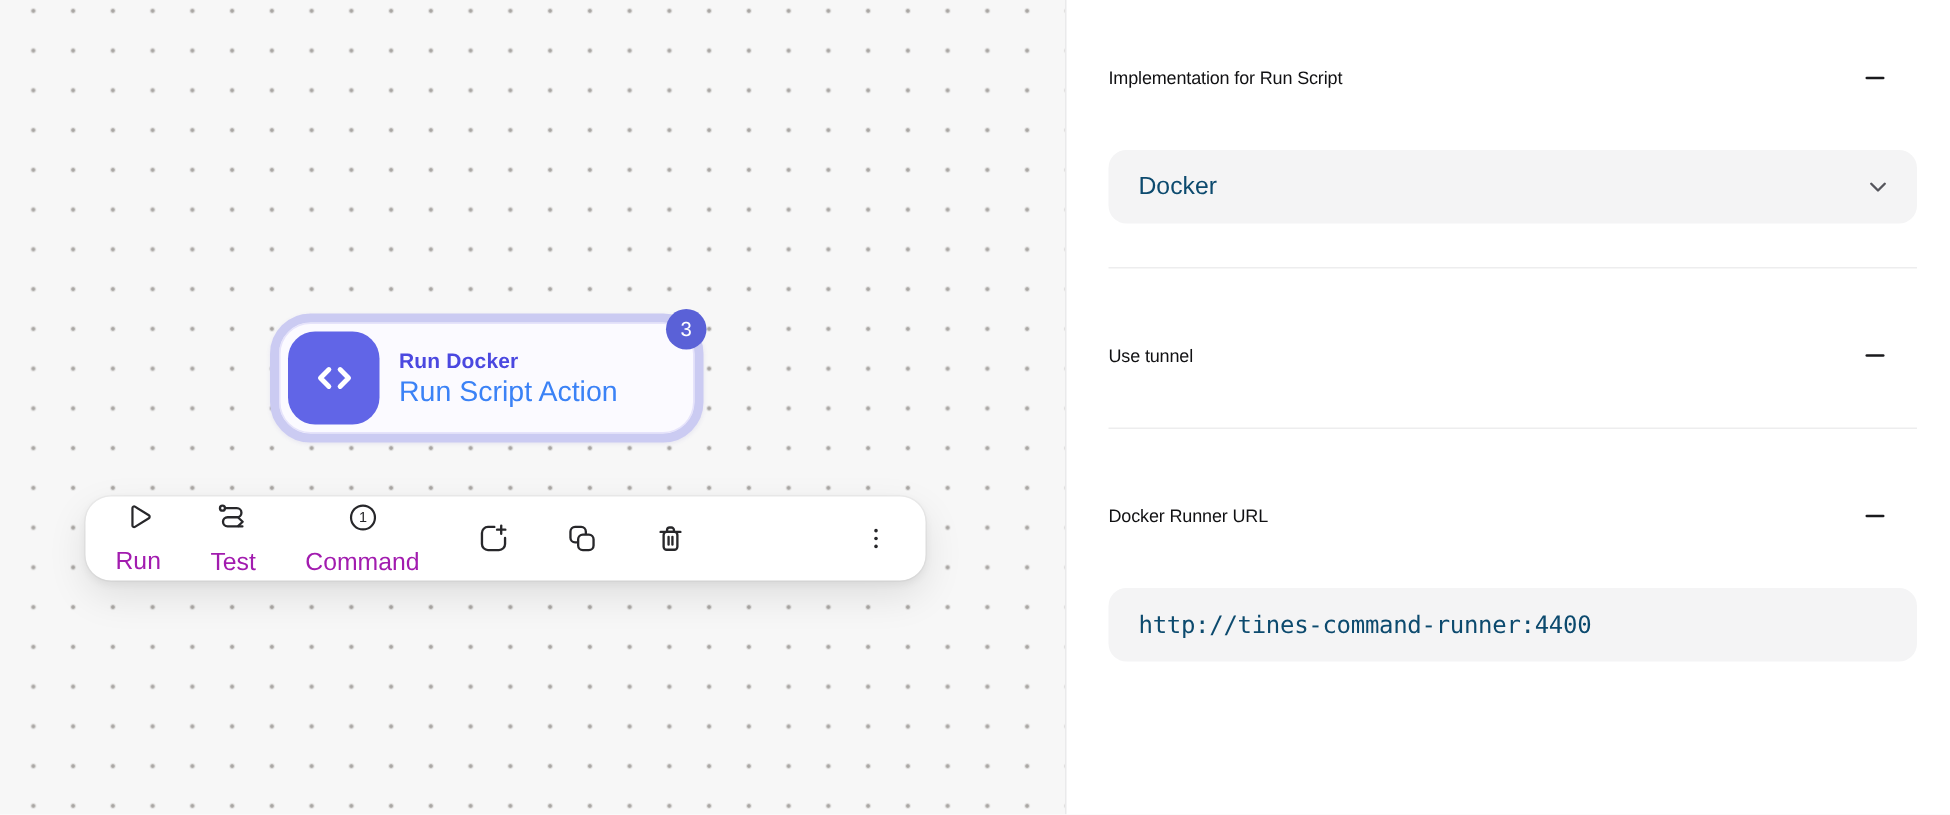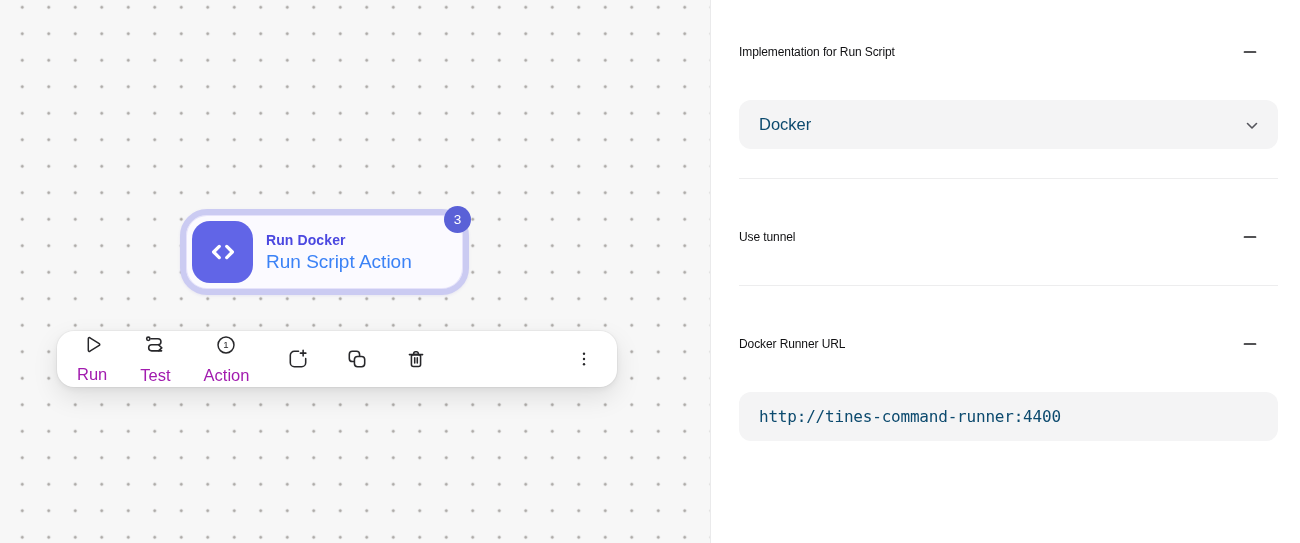--- a/index.html
+++ b/index.html
@@ -122,21 +122,21 @@
         <span>Test</span>
       </button>
 
       <button class="tb-btn">
         <span>
           <svg width="22" height="22" viewBox="0 0 24 24" fill="none">
             <circle cx="12" cy="12" r="8.7" stroke="#27272a" stroke-width="1.6"></circle>
             <text x="12" y="12.6" text-anchor="middle" dominant-baseline="middle" font-family="Liberation Sans, DejaVu Sans, sans-serif" font-size="10.5" font-weight="500" fill="#27272a">1</text>
           </svg>
         </span>
-        <span>Action</span>
+        <span>Command</span>
       </button>
 
       <button class="tb-btn icon-only" style="margin-left:34px;">
         <span>
           <svg width="22" height="22" viewBox="0 0 24 24" fill="none" stroke="#27272a" stroke-width="1.7" stroke-linecap="round" stroke-linejoin="round">
             <path d="M12.6 3.6H8A4.4 4.4 0 0 0 3.6 8v8A4.4 4.4 0 0 0 8 20.4h8a4.4 4.4 0 0 0 4.4-4.4v-4.4"></path>
             <path d="M17.6 2.6v6"></path>
             <path d="M14.6 5.6h6"></path>
           </svg>
         </span>

